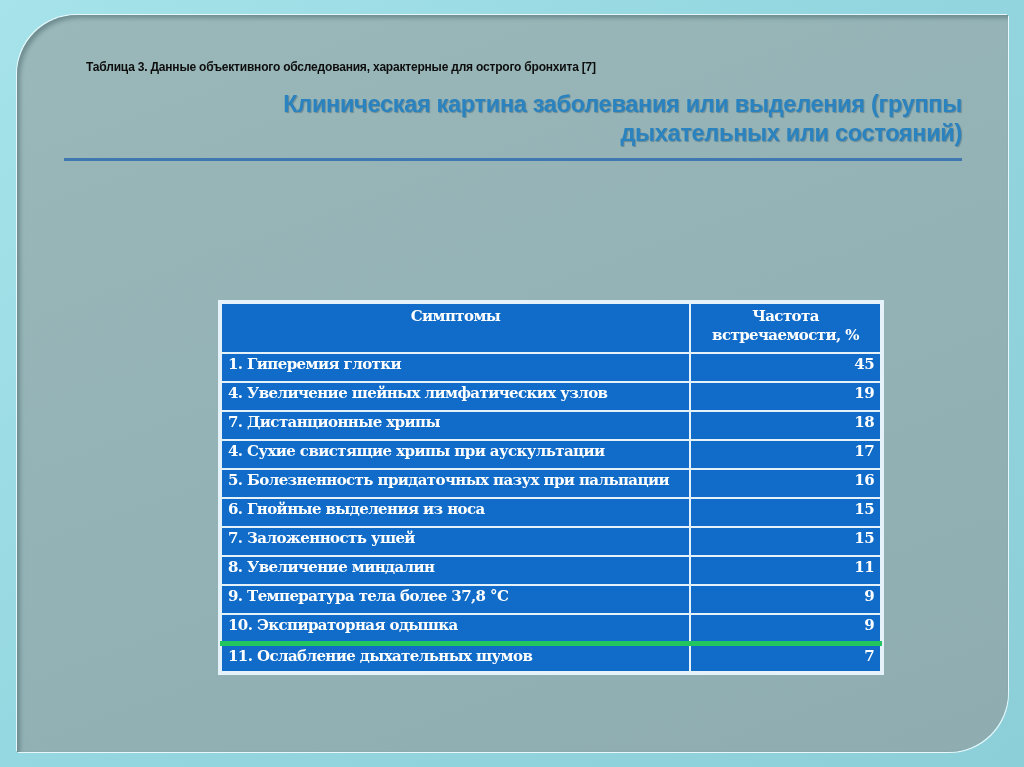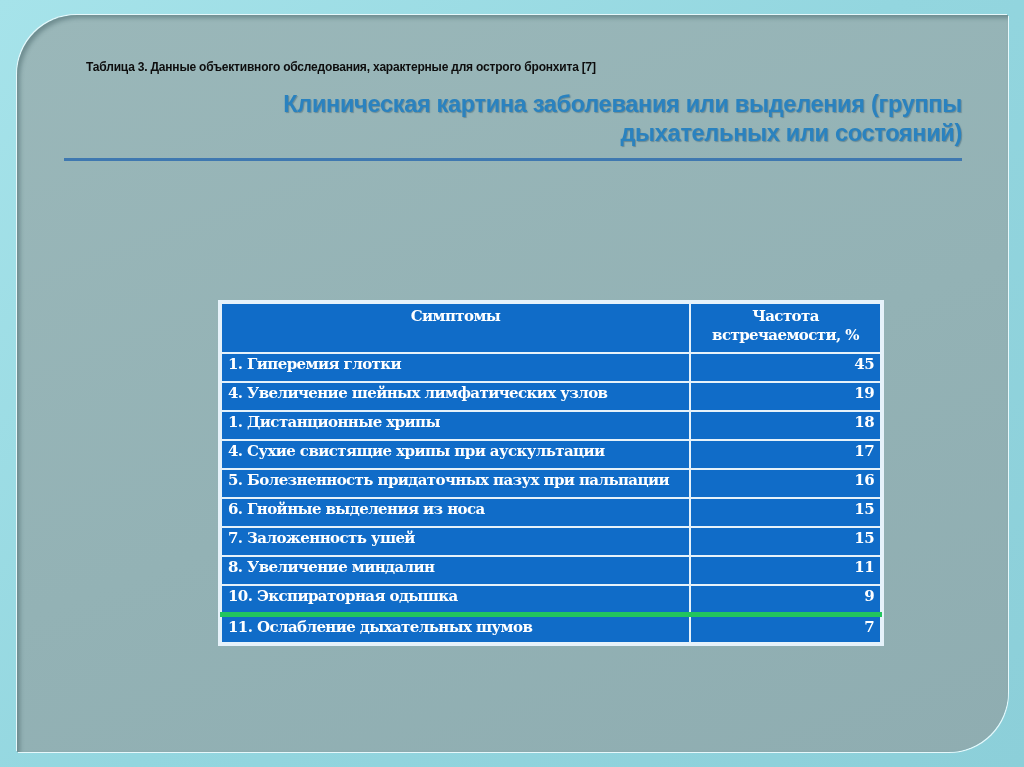--- a/index.html
+++ b/index.html
@@ -69,21 +69,21 @@
   <tbody>
     <tr class="r">
       <td>1. Гиперемия глотки</td>
       <td class="c2">45</td>
     </tr>
     <tr class="r">
       <td>4. Увеличение шейных лимфатических узлов</td>
       <td class="c2">19</td>
     </tr>
     <tr class="r">
-      <td>1. Дистанционные хрипы</td>
+      <td>7. Дистанционные хрипы</td>
       <td class="c2">18</td>
     </tr>
     <tr class="r">
       <td>4. Сухие свистящие хрипы при аускультации</td>
       <td class="c2">17</td>
     </tr>
     <tr class="r">
       <td>5. Болезненность придаточных пазух при пальпации</td>
       <td class="c2">16</td>
     </tr>
@@ -93,20 +93,24 @@
     </tr>
     <tr class="r">
       <td>7. Заложенность ушей</td>
       <td class="c2">15</td>
     </tr>
     <tr class="r">
       <td>8. Увеличение миндалин</td>
       <td class="c2">11</td>
     </tr>
     <tr class="r">
+      <td>9. Температура тела более 37,8 °C</td>
+      <td class="c2">9</td>
+    </tr>
+    <tr class="r">
       <td>10. Экспираторная одышка</td>
       <td class="c2">9</td>
     </tr>
     <tr class="r last">
       <td>11. Ослабление дыхательных шумов</td>
       <td class="c2">7</td>
     </tr>
   </tbody>
 </table>
 

